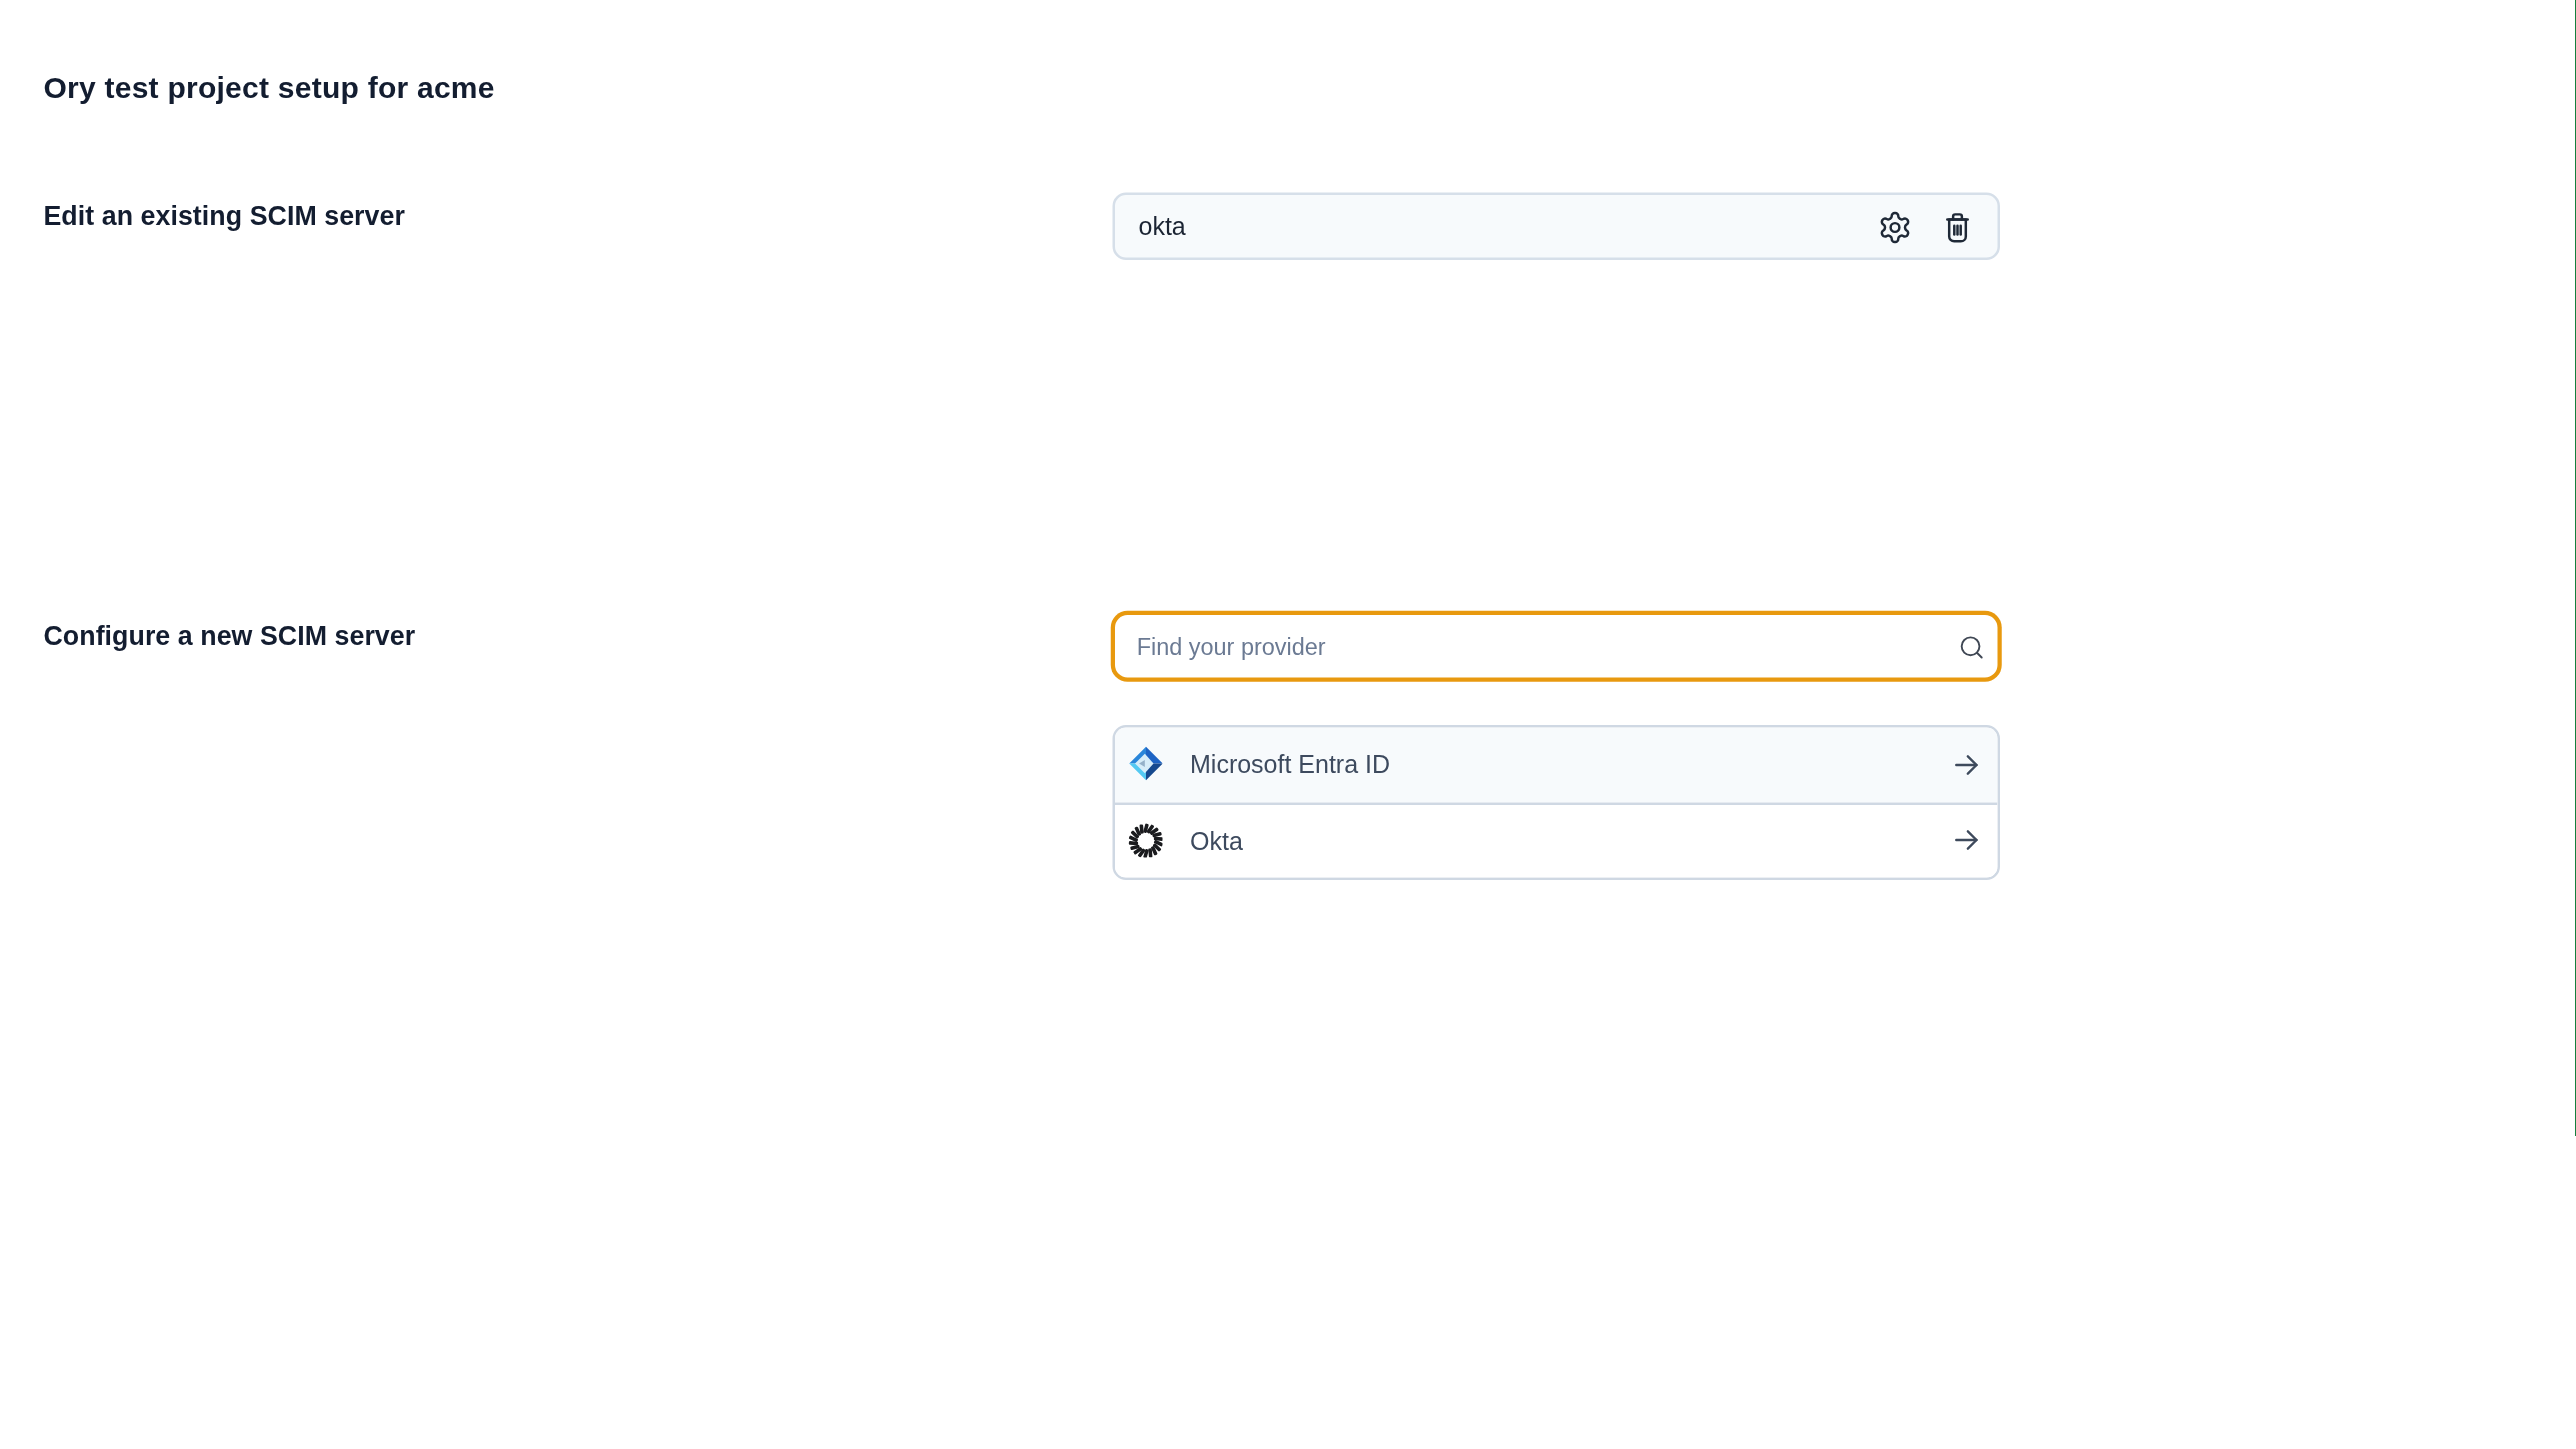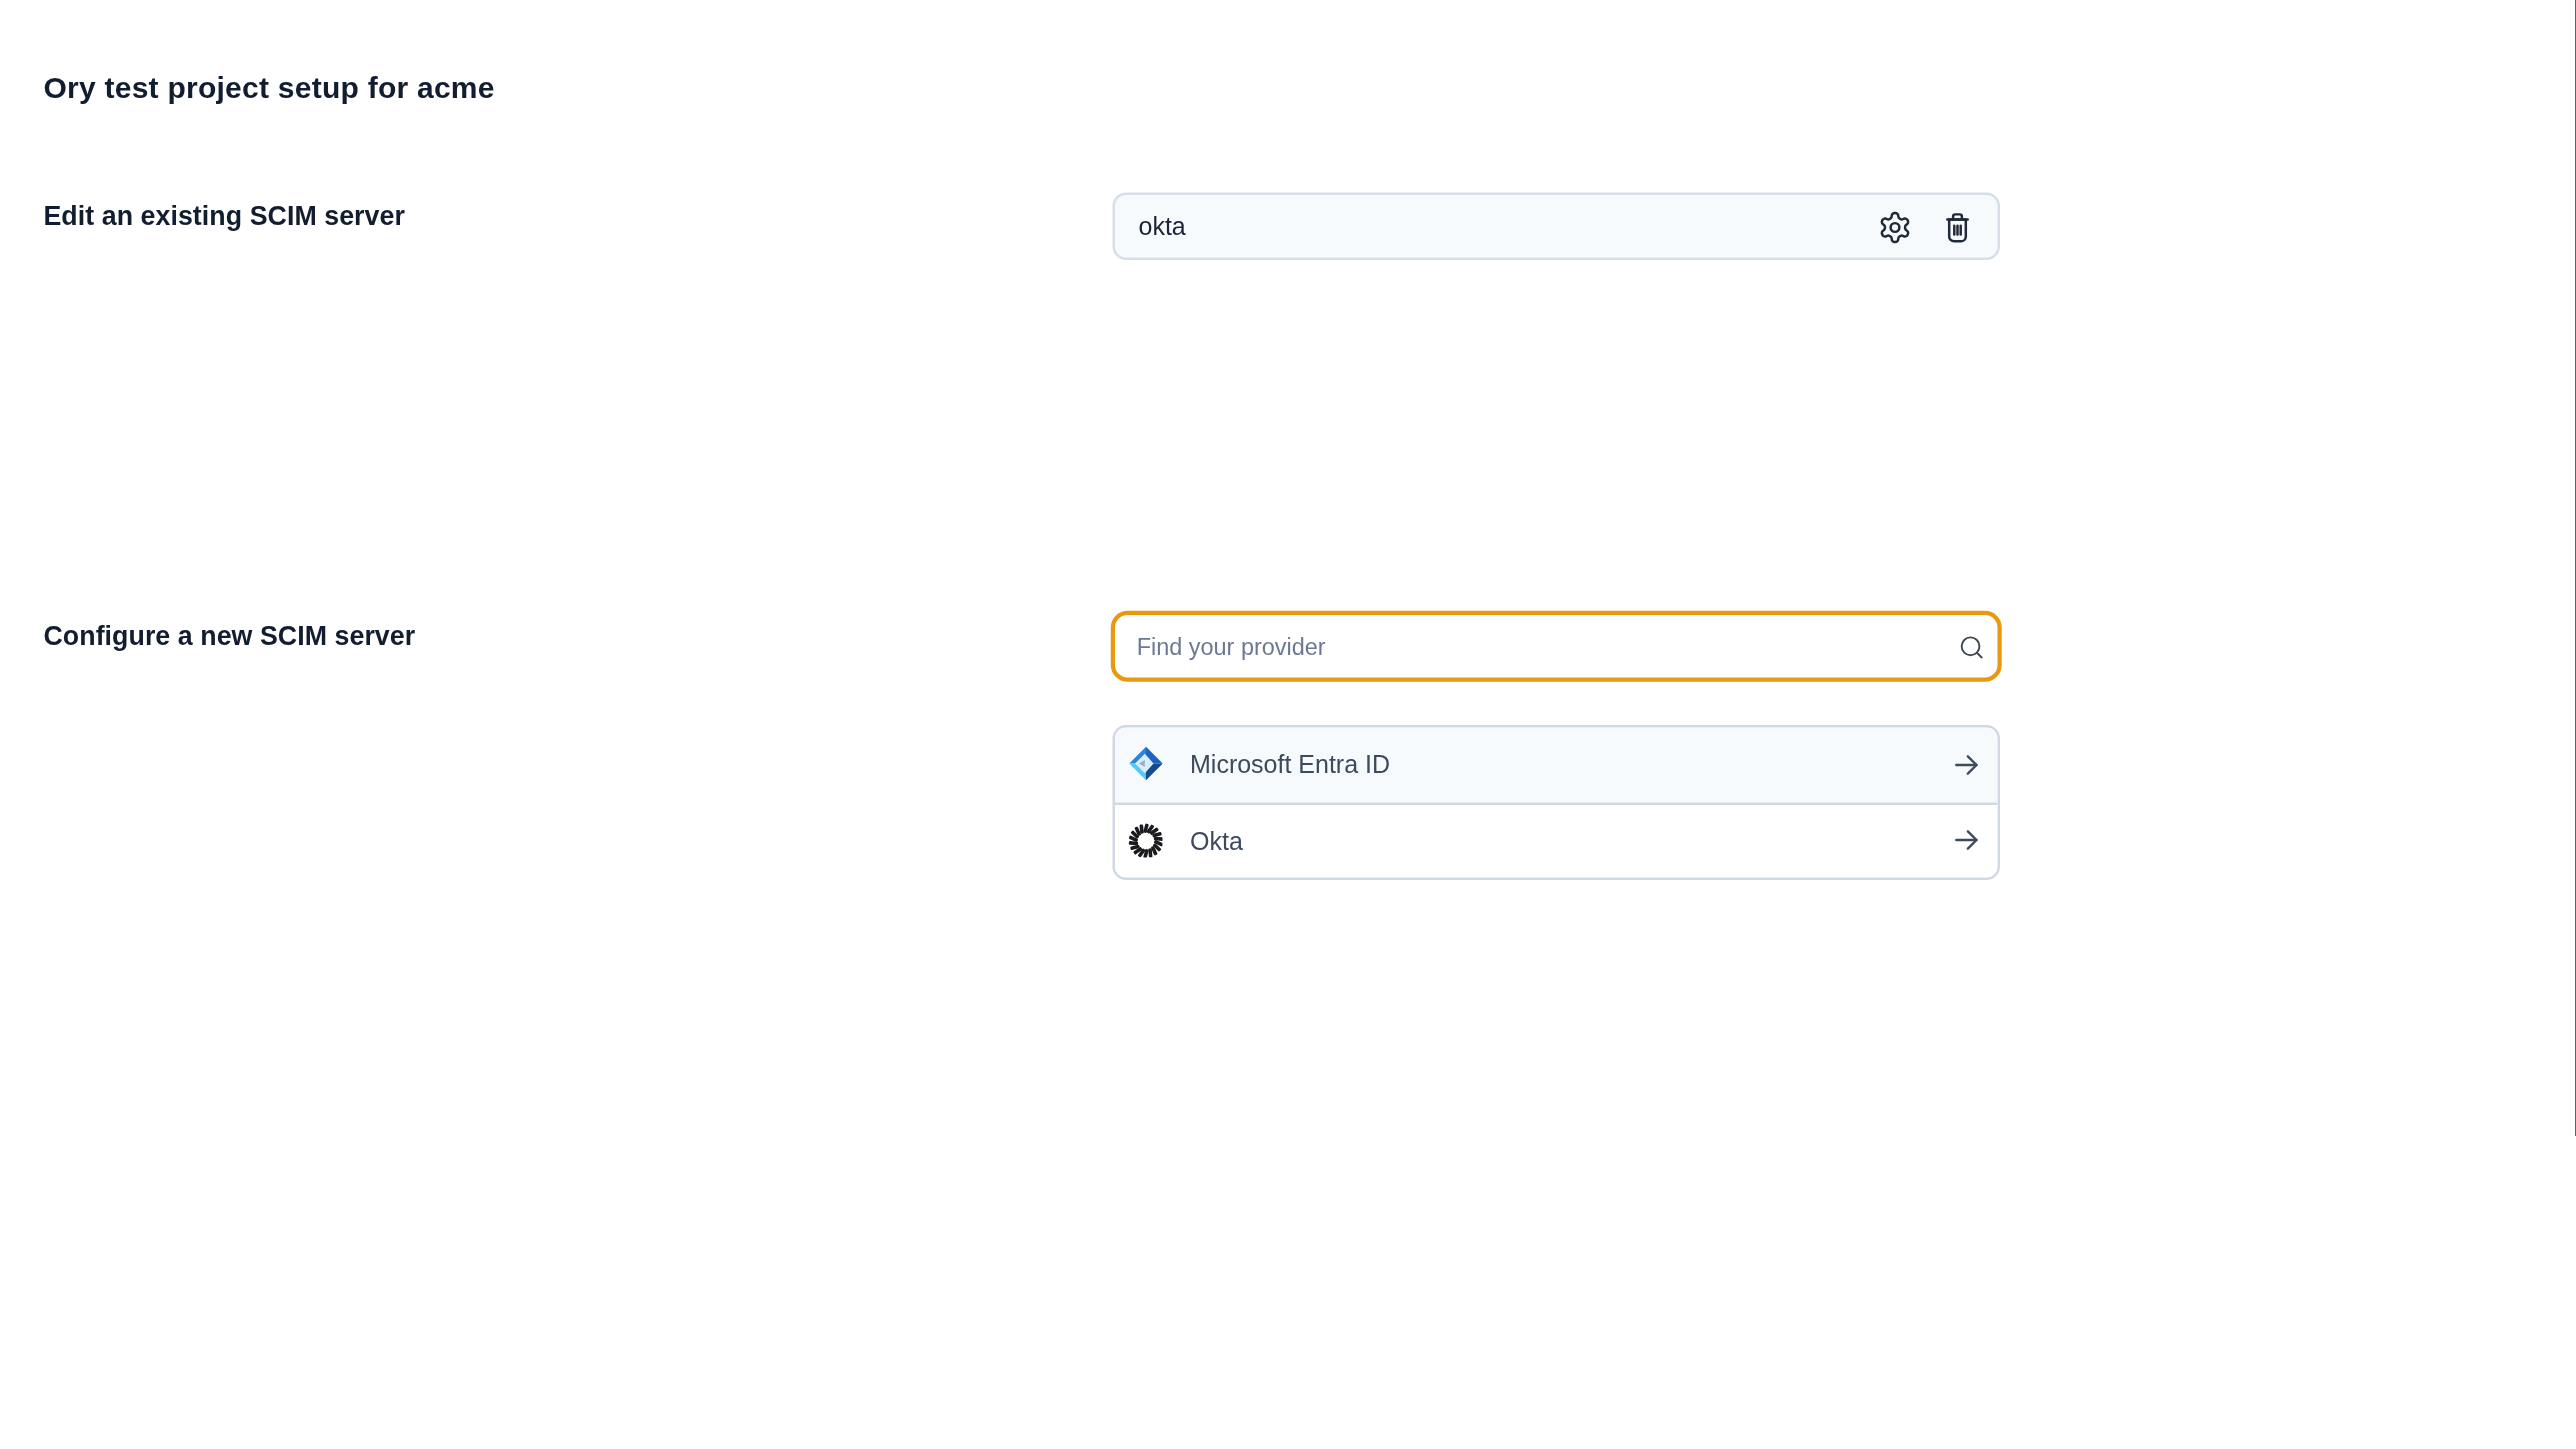--- a/index.html
+++ b/index.html
@@ -1,18 +1,18 @@
 <!DOCTYPE html>
 <html style="font-size:10.7px"><head>
 <meta charset="utf-8">
 <style>
   * { margin:0; padding:0; box-sizing:border-box; }
   html,body { background:#ffffff; }
   body { font-family:"Liberation Sans", sans-serif; -webkit-font-smoothing:antialiased; }
-  #viewport { position:relative; width:2576px; height:1136px; overflow:hidden; background:#c2410c; }
+  #viewport { position:relative; width:2576px; height:1136px; overflow:hidden; background:#15803d; }
   #app { position:relative; width:1030px; height:580px; transform:scale(2.5); transform-origin:0 0; background:#fff; }
   .abs { position:absolute; }
 
   .page-title {
     left:17.4px; top:28px;
     font-size:12px; font-weight:700; color:#131d30; letter-spacing:0.1px;
   }
   .section-heading {
     left:17.4px;
     font-size:10.7px; font-weight:700; color:#131d30; letter-spacing:0.03px;

